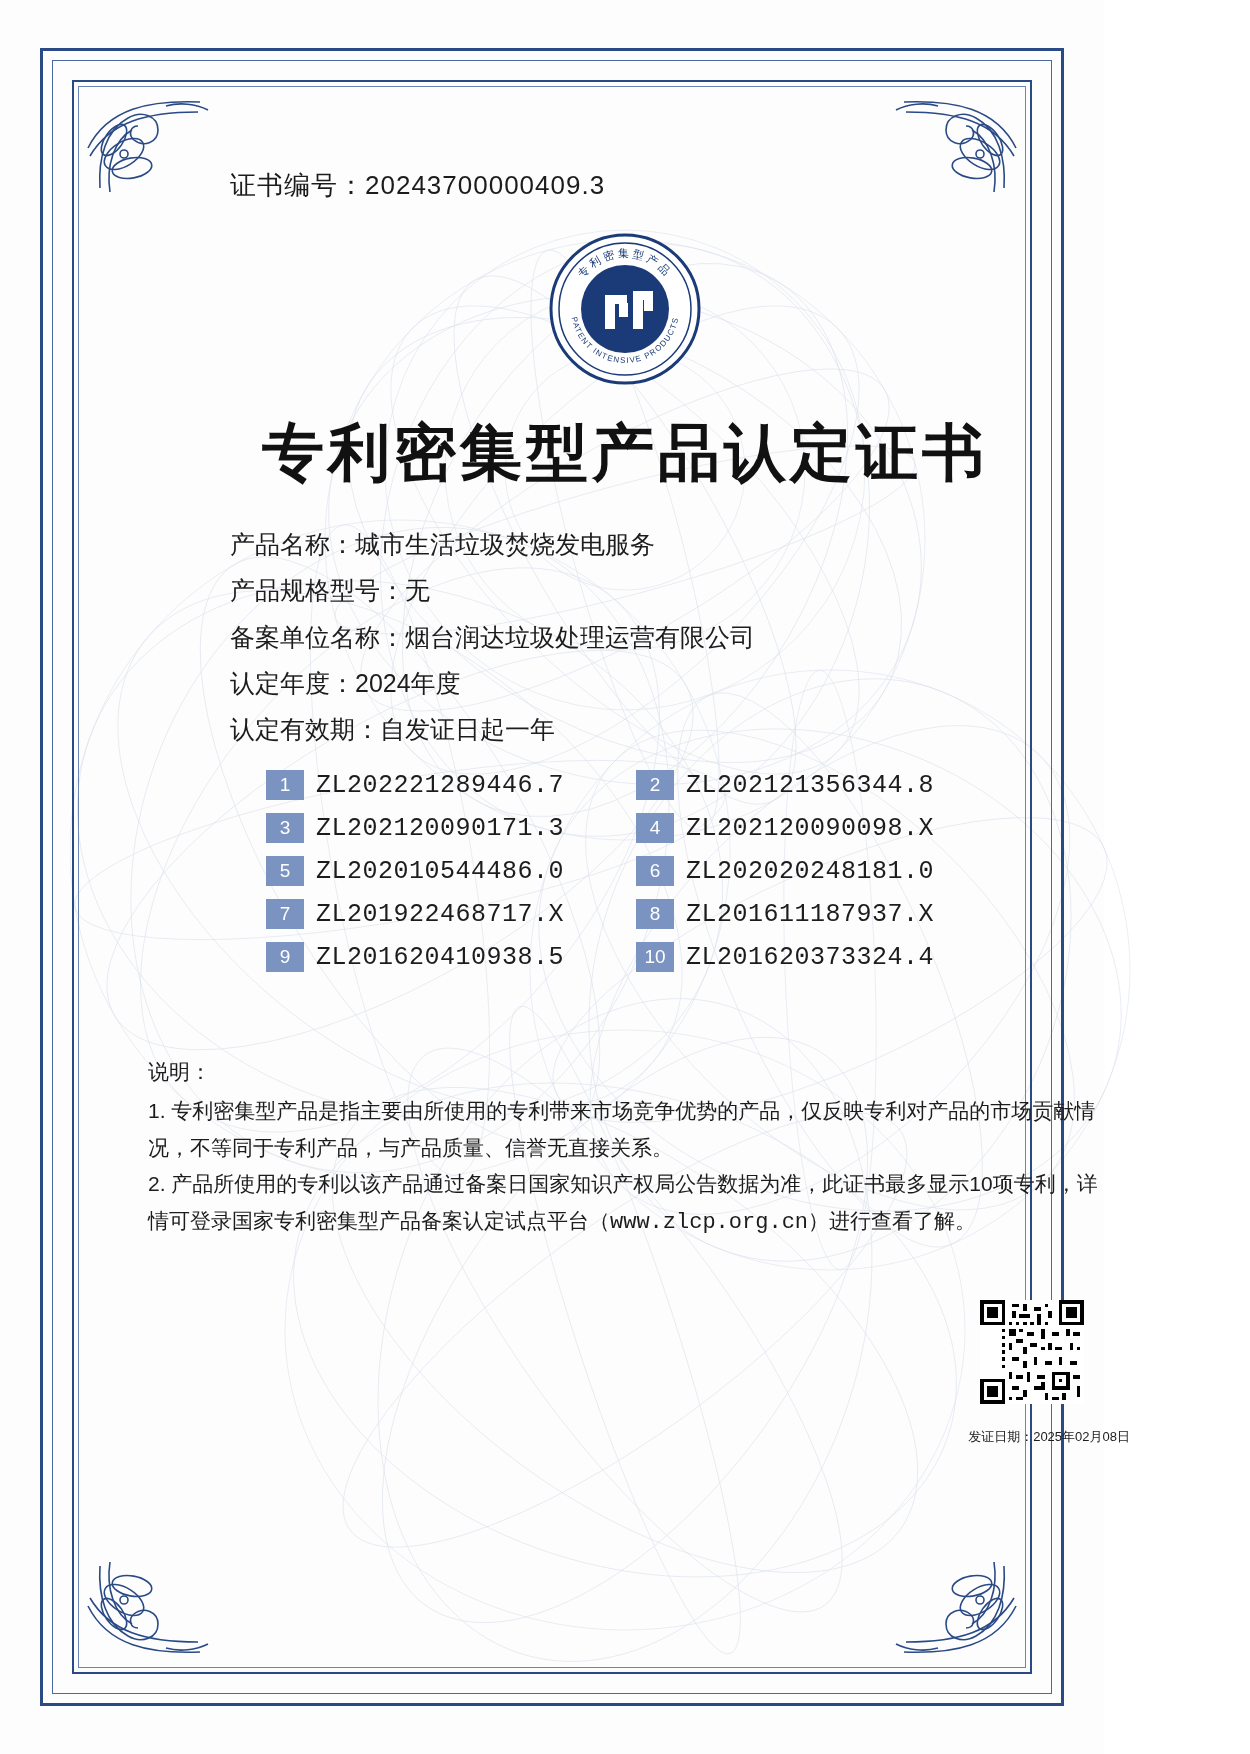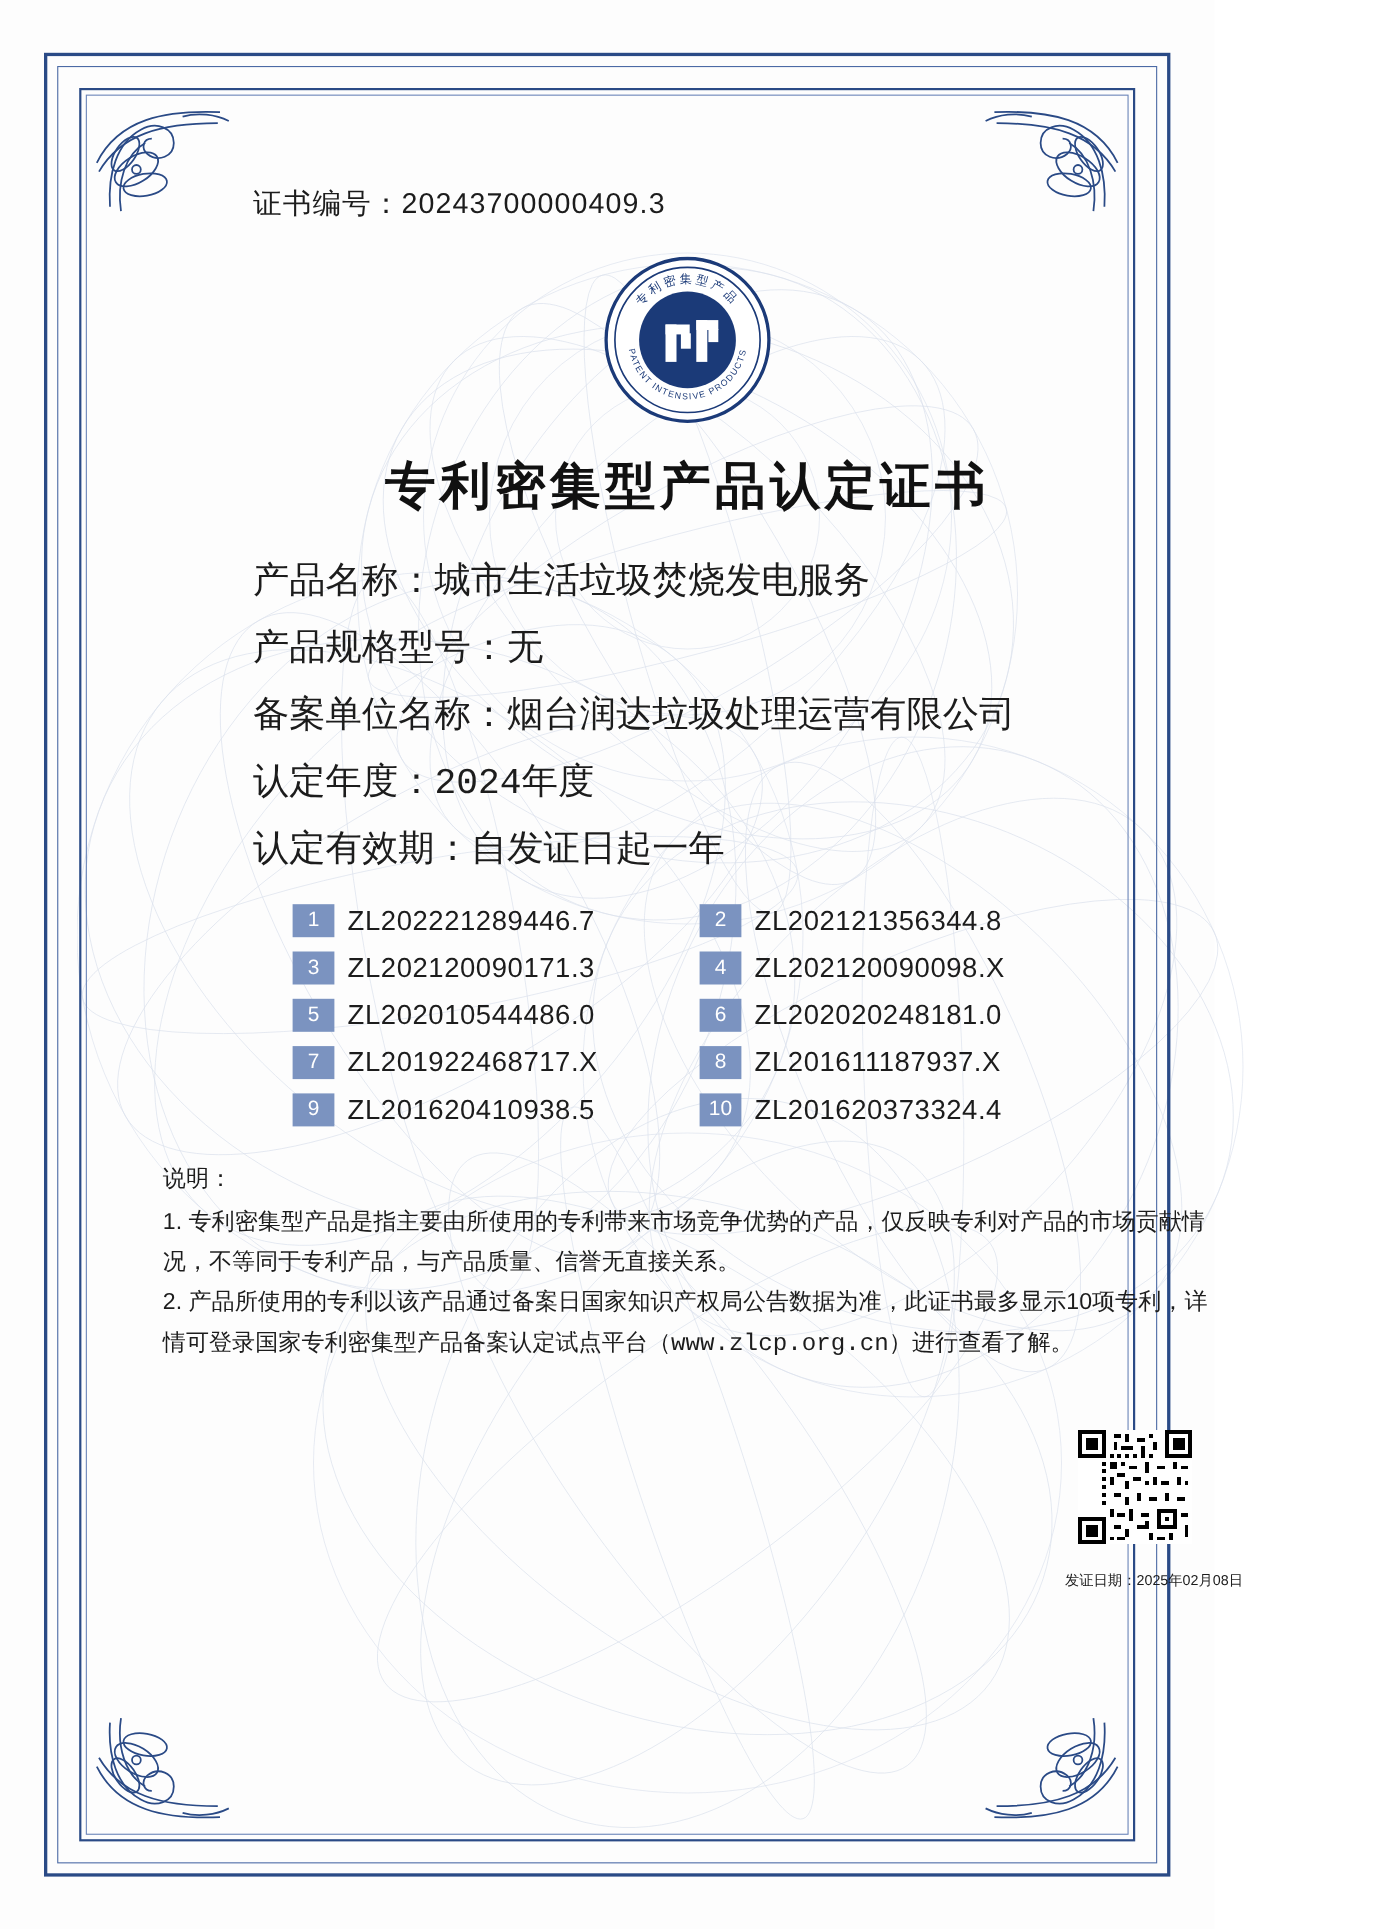--- a/index.html
+++ b/index.html
@@ -96,35 +96,34 @@
     display: flex;
     justify-content: center;
   }
   .seal { width: 152px; height: 152px; }
 
   .cert-title {
     margin-top: 26px;
     text-align: center;
     font-family: "Liberation Serif", serif;
     font-weight: bold;
-    font-size: 46px;
+    font-size: 62px;
     letter-spacing: 4px;
     color: #111111;
   }
 
   .fields {
     margin-top: 26px;
     margin-left: 120px;
   }
   .field {
-    font-size: 33px;
+    font-size: 25px;
     line-height: 1.85;
     color: #1c1c1c;
     white-space: nowrap;
-    font-family: Liberation Mono, monospace;
   }
   .field .label { }
   .field .value { }
 
   
   .patent-list {
     margin-top: 18px;
     margin-left: 156px;
     width: 700px;
     display: grid;
@@ -144,21 +143,21 @@
     justify-content: center;
     min-width: 30px;
     height: 30px;
     padding: 0 4px;
     background: #7b93c0;
     color: #ffffff;
     font-size: 19px;
     margin-right: 12px;
     font-family: "Liberation Sans", sans-serif;
   }
-  .pno { letter-spacing: 0.5px; font-family: Liberation Sans, sans-serif; }
+  .pno { letter-spacing: 0.5px; font-family: Liberation Mono, monospace; }
 
   
   .notes {
     position: absolute;
     left: 38px;
     top: 944px;
     width: 950px;
     font-size: 21px;
     line-height: 1.75;
     color: #1c1c1c;

